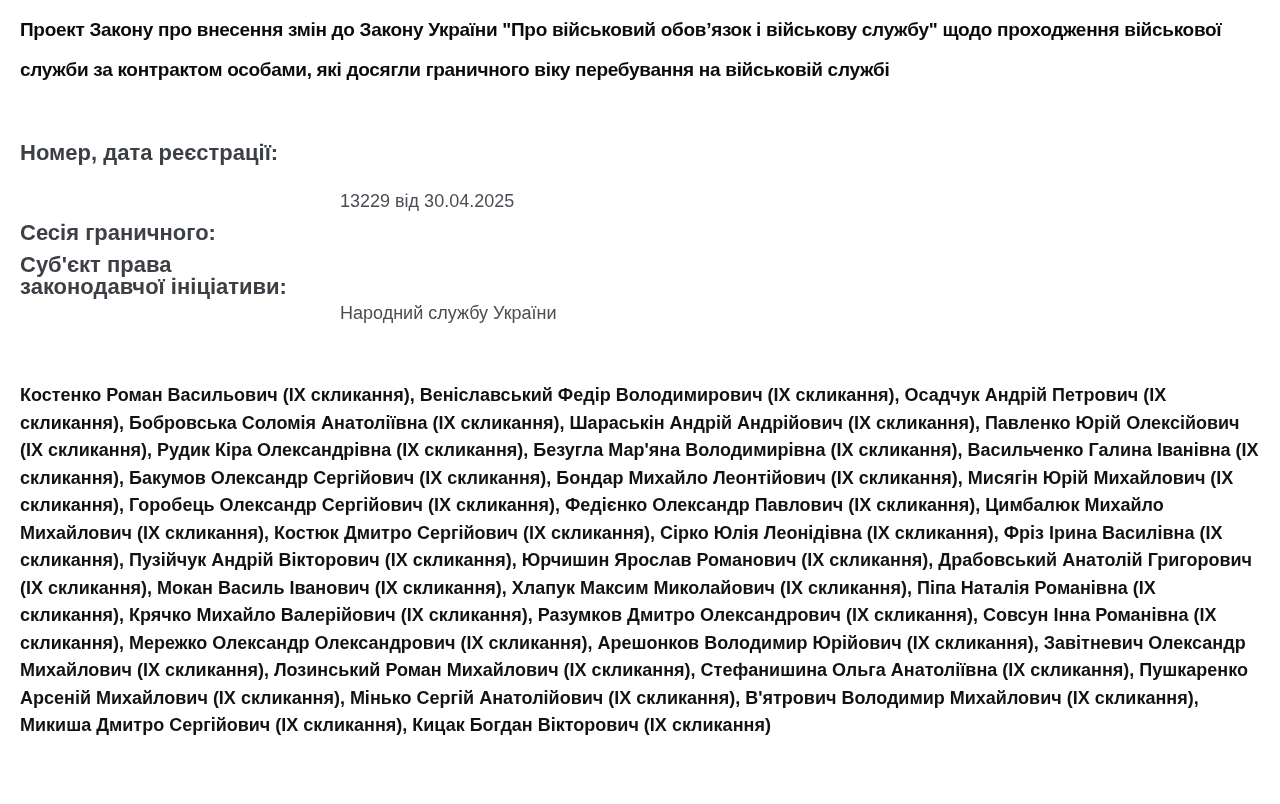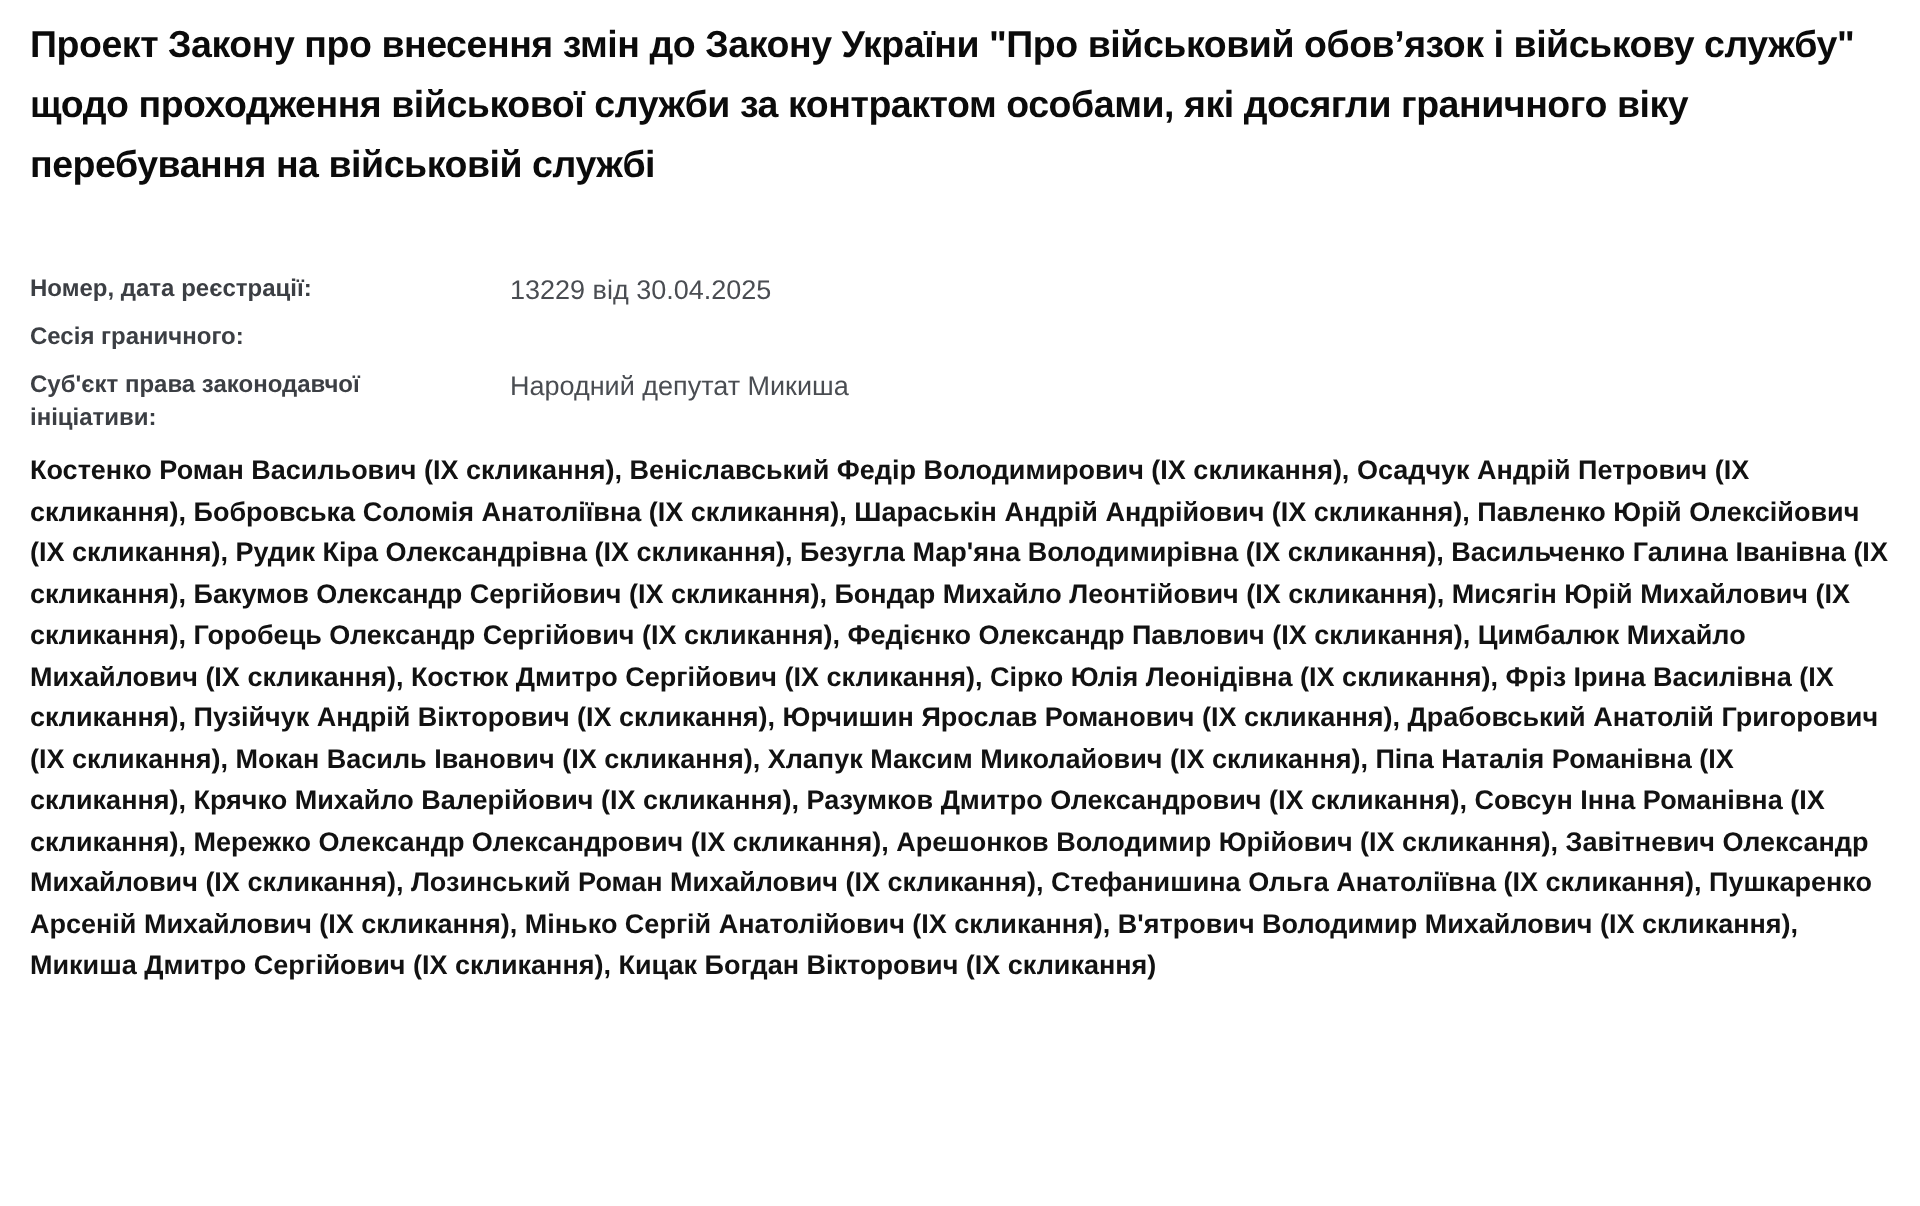--- a/index.html
+++ b/index.html
@@ -14,51 +14,52 @@
     font-family: "Liberation Sans", sans-serif;
     -webkit-font-smoothing: antialiased;
   }
   .page {
     box-sizing: border-box;
     width: 1280px;
     padding: 10px 18px 0 20px;
   }
   .bill-title {
     margin: 0;
-    font-size: 25px;
+    font-size: 19px;
     font-weight: 700;
     line-height: 40px;
     letter-spacing: -0.3px;
     color: #0b0b0b;
     max-width: 1244px;
   }
   .meta {
     margin-top: 52px;
     max-width: 1242px;
   }
   .meta-row {
     display: flex;
     align-items: flex-start;
     margin-bottom: 10px;
   }
   .meta-label {
     flex: 0 0 320px;
     box-sizing: border-box;
     padding-right: 30px;
-    font-size: 16px;
+    font-size: 22px;
     font-weight: 700;
     line-height: 22px;
     color: #3c3f44;
   }
   .meta-value {
     flex: 1 1 auto;
     font-size: 18px;
     font-weight: 400;
     line-height: 22px;
     color: #4a4d52;
+    margin-top: 48px;
   }
   .meta-row.initiators .meta-value {
     font-weight: 700;
     font-size: 18px;
     line-height: 27.5px;
     color: #121212;
   }
 </style>
 </head>
 <body>
@@ -74,21 +75,21 @@
       <div class="meta-value">13229 від 30.04.2025</div>
     </div>
 
     <div class="meta-row">
       <div class="meta-label">Сесія граничного:</div>
     </div>
 
 
     <div class="meta-row">
       <div class="meta-label">Суб'єкт права законодавчої ініціативи:</div>
-      <div class="meta-value">Народний депутат Микиша</div>
+      <div class="meta-value">Народний службу України</div>
     </div>
 
     <div class="meta-row initiators">
       <div class="meta-value">Костенко Роман Васильович (IX скликання), Веніславський Федір Володимирович (IX скликання), Осадчук Андрій Петрович (IX скликання), Бобровська Соломія Анатоліївна (IX скликання), Шараськін Андрій Андрійович (IX скликання), Павленко Юрій Олексійович (IX скликання), Рудик Кіра Олександрівна (IX скликання), Безугла Мар'яна Володимирівна (IX скликання), Васильченко Галина Іванівна (IX скликання), Бакумов Олександр Сергійович (IX скликання), Бондар Михайло Леонтійович (IX скликання), Мисягін Юрій Михайлович (IX скликання), Горобець Олександр Сергійович (IX скликання), Федієнко Олександр Павлович (IX скликання), Цимбалюк Михайло Михайлович (IX скликання), Костюк Дмитро Сергійович (IX скликання), Сірко Юлія Леонідівна (IX скликання), Фріз Ірина Василівна (IX скликання), Пузійчук Андрій Вікторович (IX скликання), Юрчишин Ярослав Романович (IX скликання), Драбовський Анатолій Григорович (IX скликання), Мокан Василь Іванович (IX скликання), Хлапук Максим Миколайович (IX скликання), Піпа Наталія Романівна (IX скликання), Крячко Михайло Валерійович (IX скликання), Разумков Дмитро Олександрович (IX скликання), Совсун Інна Романівна (IX скликання), Мережко Олександр Олександрович (IX скликання), Арешонков Володимир Юрійович (IX скликання), Завітневич Олександр Михайлович (IX скликання), Лозинський Роман Михайлович (IX скликання), Стефанишина Ольга Анатоліївна (IX скликання), Пушкаренко Арсеній Михайлович (IX скликання), Мінько Сергій Анатолійович (IX скликання), В'ятрович Володимир Михайлович (IX скликання), Микиша Дмитро Сергійович (IX скликання), Кицак Богдан Вікторович (IX скликання)</div>
     </div>
 
   </div>
 </div>
 
 </body></html>

